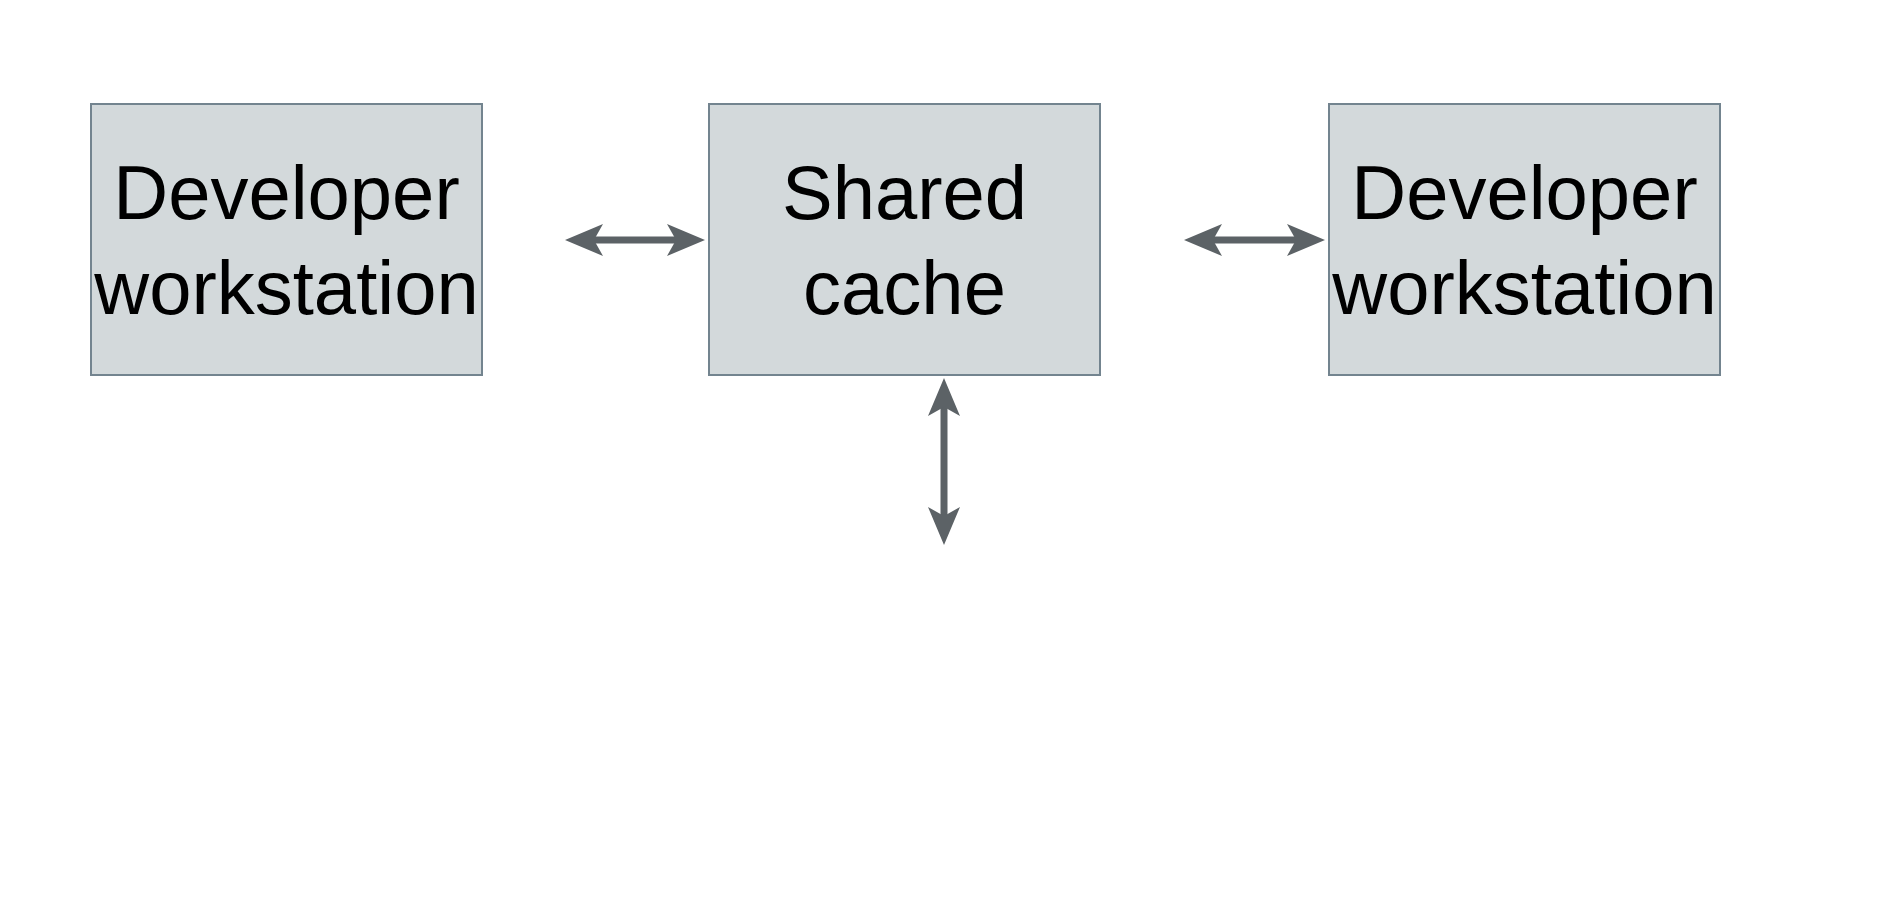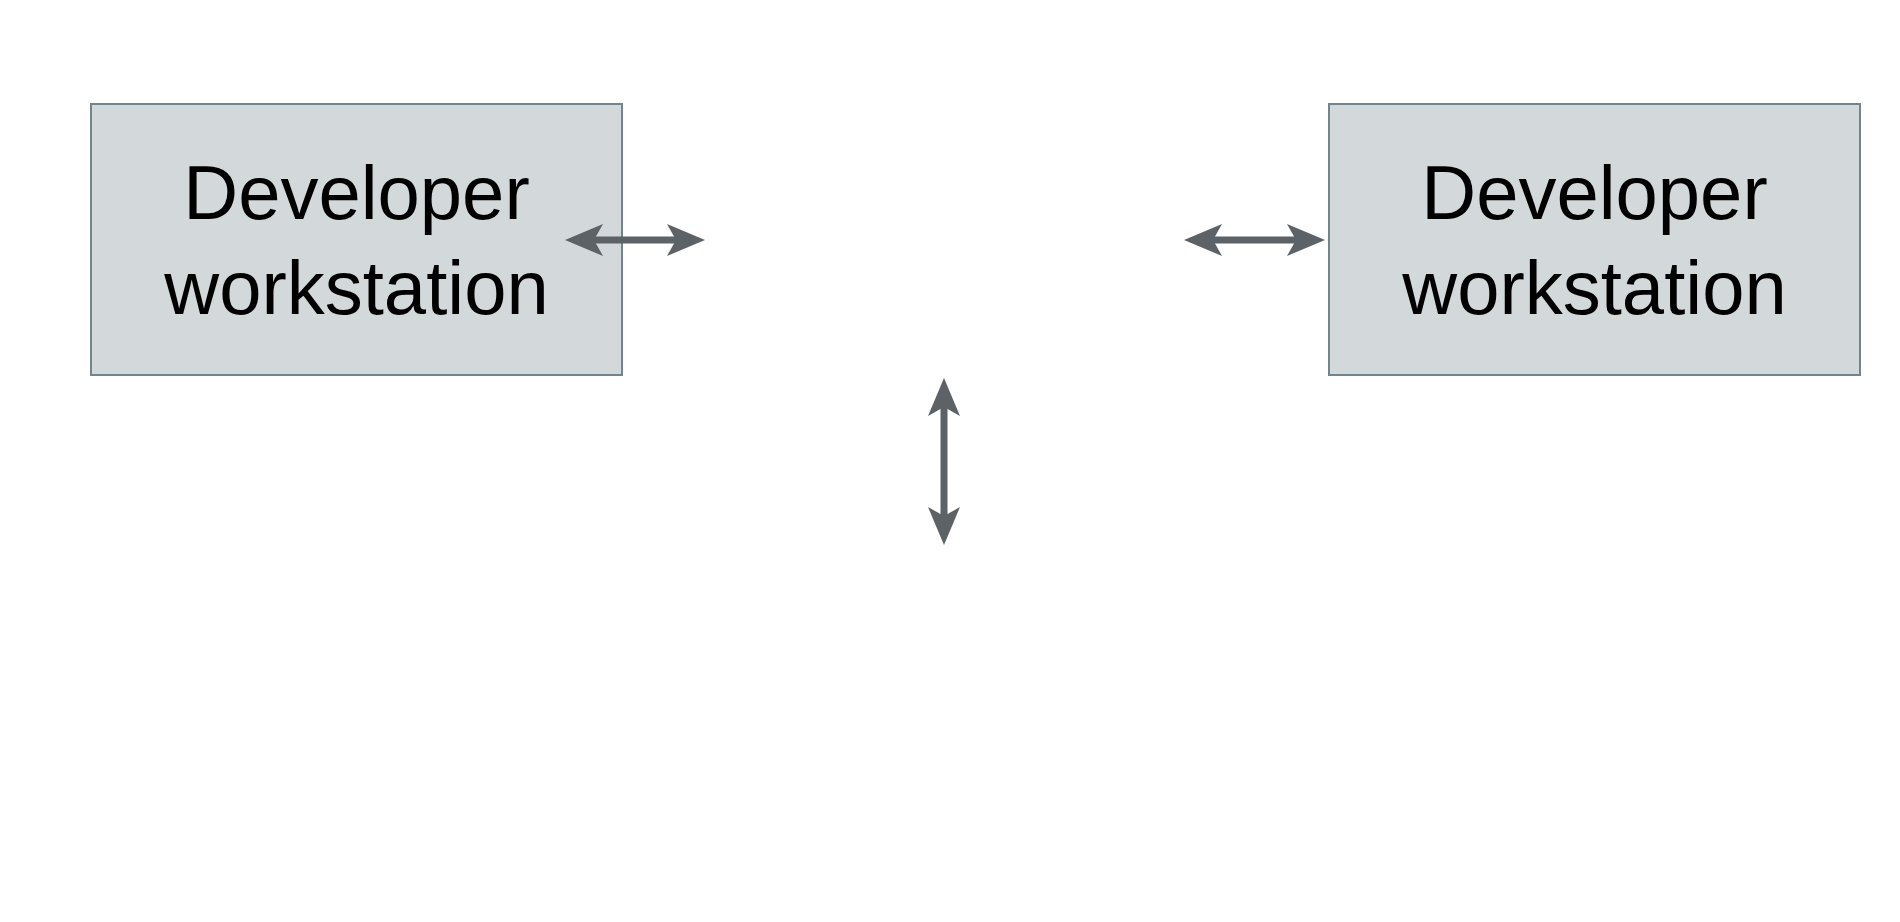--- a/index.html
+++ b/index.html
@@ -14,21 +14,21 @@
     position:relative;
     width:1900px;
     height:922px;
     background:var(--bg);
     font-family:"Liberation Sans","DejaVu Sans",sans-serif;
     overflow:hidden;
   }
   .node{
     position:absolute;
     box-sizing:border-box;
-    width:533px;
+    width:393px;
     height:273px;
     background:var(--box-fill);
     border:2px solid var(--box-border);
     display:flex;
     align-items:center;
     justify-content:center;
     text-align:center;
   }
   .node .label{
     color:var(--text);
@@ -55,20 +55,23 @@
 </style>
 </head>
 <body>
 
 <div class="canvas">
 
   <div class="node node--ws-left">
     <span class="label">Developer workstation</span>
   </div>
 
+  <div class="node node--cache">
+    <span class="label">Shared cache</span>
+  </div>
 
   <div class="node node--ws-right">
     <span class="label">Developer workstation</span>
   </div>
 
 
   <span class="arrow arrow--left">
     <svg width="140" height="32" viewBox="0 0 140 32" fill="currentColor" xmlns="http://www.w3.org/2000/svg">
       <rect x="28" y="12.5" width="84" height="7"></rect>
       <path d="M0,16 L38,0 L29,16 L38,32 Z"></path>

